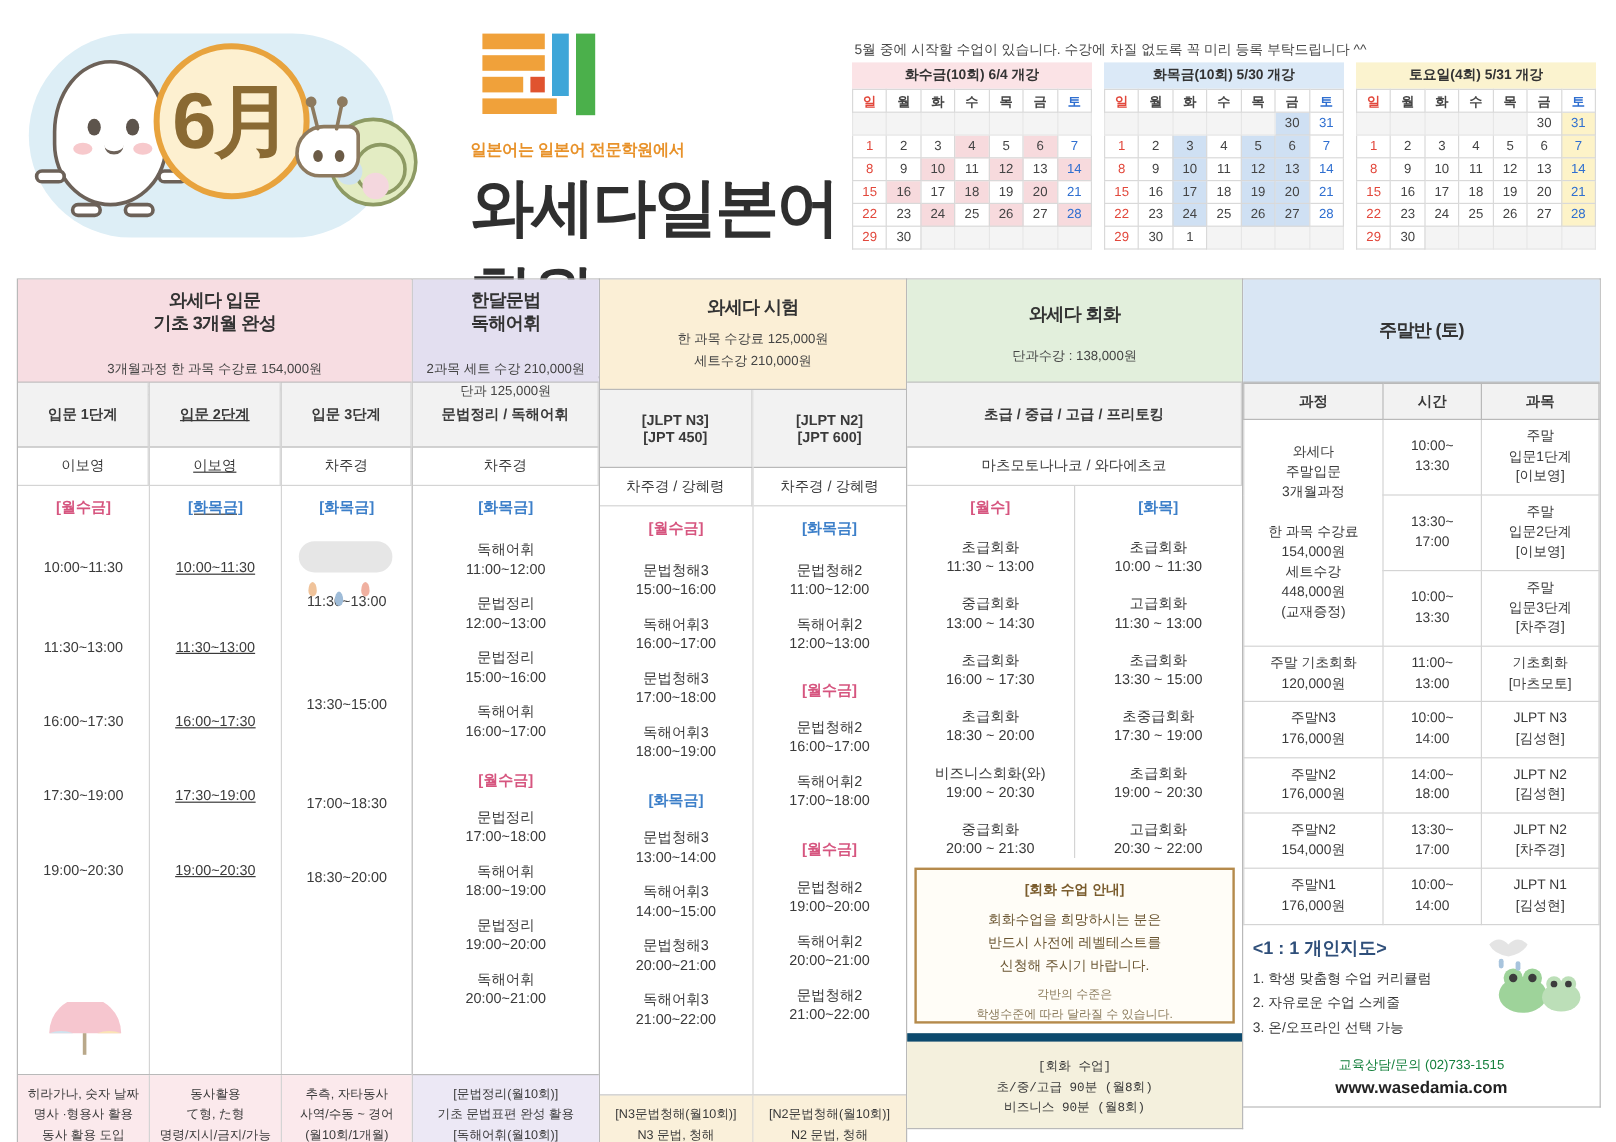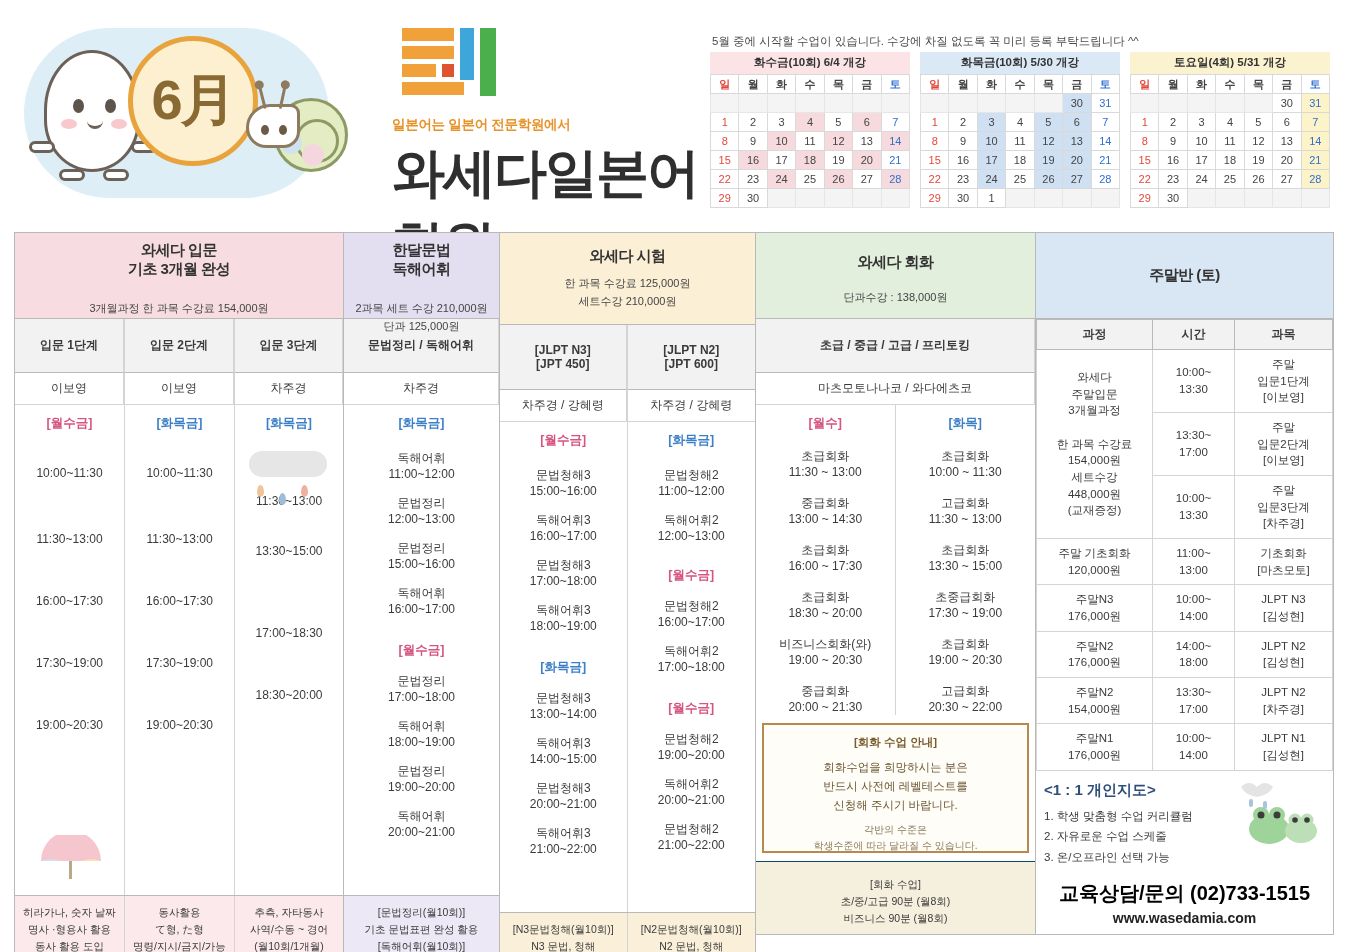--- a/index.html
+++ b/index.html
@@ -34,21 +34,21 @@
   .egg-mouth { position:absolute; left:40px; top:66px; width:16px; height:10px; border-bottom:3px solid #6c6158; border-radius:0 0 10px 10px;}
   .egg-arm { position:absolute; width:26px; height:12px; border:3px solid #6c6158; border-radius:12px; background:#fff; top:88px;}
   .egg-arm.l { left:-18px; } .egg-arm.r { left:84px; }
   .egg-foot { position:absolute; width:26px; height:12px; border:3px solid #6c6158; border-radius:12px; background:#fff; top:116px;}
   .egg-foot.l { left:12px; } .egg-foot.r { left:56px; }
 
   .month-badge {
     position:absolute; left:112px; top:18px; width:130px; height:130px;
     background:#fdf0d0; border:5px solid #e8a33d; border-radius:50%;
     display:flex; align-items:center; justify-content:center;
-    font-size:56px; font-weight:bold; color:#8a6a33; letter-spacing:-2px;
+    font-size:66px; font-weight:bold; color:#8a6a33; letter-spacing:-2px;
   }
   .snail { position:absolute; left:230px; top:52px; width:110px; height:110px; }
   .snail-shell {
     position:absolute; left:28px; top:28px; width:74px; height:74px; border-radius:50%;
     background:#e3ecc3; border:3px solid #8d9a63;
   }
   .snail-shell:after{
     content:""; position:absolute; left:18px; top:18px; width:38px; height:38px; border-radius:50%;
     border:3px solid #8d9a63;
   }
@@ -134,21 +134,21 @@
 
   .convo-box {
     border:2px solid #b58a4c; background:#fffdf7; margin:8px 6px; padding:8px 6px;
     font-size:11.5px; text-align:center; line-height:1.65; color:#6b5632;
   }
   .convo-box .t { font-weight:bold; margin-bottom:6px; color:#7a5c2d;}
   .convo-box .small { font-size:10px; color:#8a7a5a; margin-top:7px; }
 
   .oneone { font-size:15px; font-weight:bold; color:#2f4f7a; }
   .oneone-list { font-size:11.5px; line-height:1.8; margin-top:6px; }
-  .contact { font-size:20px; font-weight:bold; color:#000000; }
+  .contact { font-size:11px; font-weight:normal; color:#15803d; }
   .contact2 { font-size:14px; font-weight:bold; color:#222; margin-top:3px;}
   .cloud { position:absolute; background:#e6e6e6; border-radius:22px; }
   .drop { position:absolute; width:7px; height:12px; border-radius:50% 50% 50% 50%/60% 60% 40% 40%; }
 </style>
 </head>
 <body>
 
 <div class="page">
 
   <div class="header">
@@ -437,21 +437,21 @@
               <div class="tm" style="margin-top:48px;">17:30~19:00</div>
               <div class="tm" style="margin-top:48px;">19:00~20:30</div>
               <svg style="position:absolute;left:18px;top:420px;" width="76" height="50">
                 <path d="M8 26 A30 30 0 0 1 68 26 Z" fill="#f6c6cf"></path>
                 <path d="M8 26 A30 30 0 0 1 28 26 Z" fill="#cfe3ee"></path>
                 <path d="M48 26 A30 30 0 0 1 68 26 Z" fill="#fae4b5"></path>
                 <rect x="36" y="26" width="3" height="18" fill="#b9a88a"></rect>
               </svg>
             </div>
           </div>
-          <div style="width:110px;" class="cellcol">
+          <div style="width:110px;text-decoration:underline;" class="cellcol">
             <div class="subhdr">입문 2단계</div>
             <div class="teacher">이보영</div>
             <div style="text-align:center; height:480px;">
               <div class="daytag blue">[화목금]</div>
               <div class="tm" style="margin-top:34px;">10:00~11:30</div>
               <div class="tm" style="margin-top:52px;">11:30~13:00</div>
               <div class="tm" style="margin-top:48px;">16:00~17:30</div>
               <div class="tm" style="margin-top:48px;">17:30~19:00</div>
               <div class="tm" style="margin-top:48px;">19:00~20:30</div>
             </div>
@@ -459,21 +459,21 @@
           <div style="width:108px;" class="cellcol">
             <div class="subhdr">입문 3단계</div>
             <div class="teacher">차주경</div>
             <div style="text-align:center; height:480px; position:relative;">
               <div class="daytag blue">[화목금]</div>
               <div class="cloud" style="left:14px; top:36px; width:78px; height:26px;"></div>
               <div class="drop" style="left:22px; top:70px; background:#f0c39a;"></div>
               <div class="drop" style="left:44px; top:78px; background:#9fbcd8;"></div>
               <div class="drop" style="left:66px; top:70px; background:#f0b0a0;"></div>
               <div class="tm" style="margin-top:62px;">11:30~13:00</div>
-              <div class="tm" style="margin-top:36px;">13:30~15:00</div>
+              <div class="tm" style="margin-top:72px;">13:30~15:00</div>
               <div class="tm" style="margin-top:68px;">17:00~18:30</div>
               <div class="tm" style="margin-top:48px;">18:30~20:00</div>
             </div>
           </div>
         </div>
         <div style="display:flex; border-top:1px solid #b9b9b9;">
           <div class="footer-note f1" style="width:110px; border-right:1px solid #d4d4d4; white-space:pre-line;">히라가나, 숫자 날짜
 명사 ·형용사 활용
 동사 활용 도입
 (월10회/1개월)</div>
@@ -637,21 +637,21 @@
           </div>
         </div>
         <div class="convo-box" style="height:130px;">
           <div class="t">[회화 수업 안내]</div>
           <div style="white-space:pre-line;">회화수업을 희망하시는 분은
 반드시 사전에 레벨테스트를
 신청해 주시기 바랍니다.</div>
           <div class="small" style="white-space:pre-line;">각반의 수준은
 학생수준에 따라 달라질 수 있습니다.</div>
         </div>
-        <div class="footer-note f4" style="border-top:1px solid #0c4a6e; white-space:pre-line; padding-top:14px;">[회화 수업]
+        <div class="footer-note f4" style="border-top:7px solid #0c4a6e; white-space:pre-line; padding-top:14px;font-family:Liberation Mono, monospace;">[회화 수업]
 초/중/고급 90분 (월8회)
 비즈니스 90분 (월8회)</div>
       </div>
 
       <div class="sec s5" style="width:298px; border-left:none;">
         <div class="sec-head" style="height:86px; display:flex; align-items:center; justify-content:center;">
           <div class="sec-title">주말반 (토)</div>
         </div>
         <table class="weekend-table">
           <thead>

